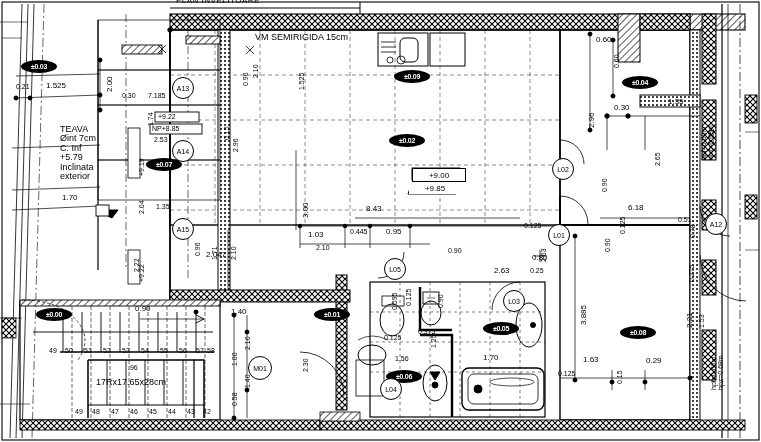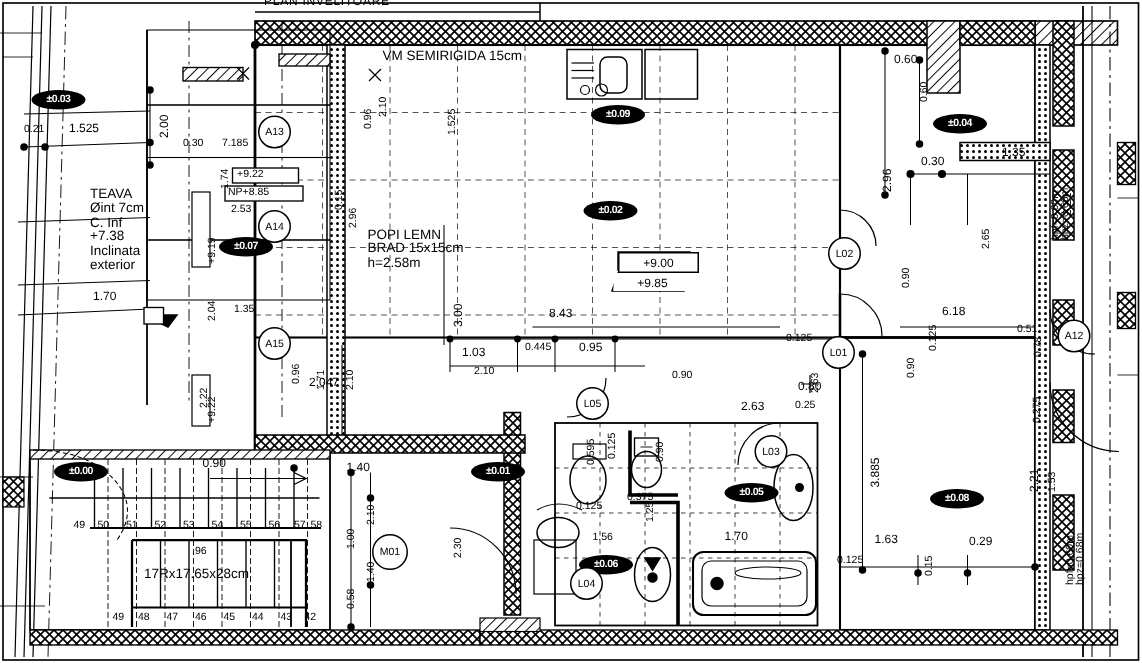--- a/index.html
+++ b/index.html
@@ -310,27 +310,24 @@
   </g>
 </svg>
 
 <div class="lbl t8" style="left:176px;top:-3px;letter-spacing:0.5px;">PLAN INVELITOARE</div>
 
 <div class="lbl t9" style="left:255px;top:33px;">VM SEMIRIGIDA 15cm</div>
 
 <div class="lbl t9" style="left:60px;top:125px;">TEAVA
 Øint 7cm
 C. Inf
-+7.38
++5.79
 Inclinata
 exterior</div>
 
-<div class="lbl t9" style="left:245px;top:152px;">POPI LEMN
-BRAD 15x15cm
-h=2.58m</div>
 
 <div class="lbl t9" style="left:96px;top:378px;">17Rx17.65x28cm</div>
 <div class="lbl t7" style="left:128px;top:364px;">.96</div>
 
 <div class="lbl t7 vert" style="left:700px;top:160px;">hpf=0.60m
 hpz=0.68m</div>
 <div class="lbl t7 vert" style="left:710px;top:390px;">hpf=0.60m
 hpz=0.68m</div>
 
 <div class="box" style="left:412px;top:168px;width:48px;height:12px;">+9.00</div>

